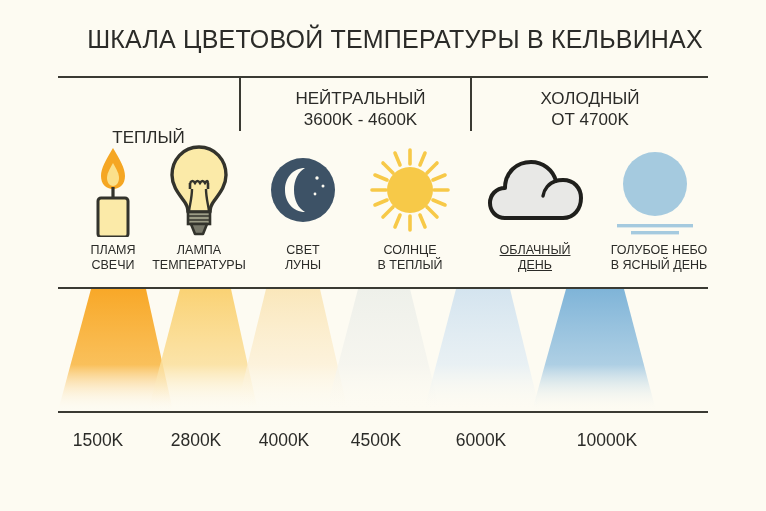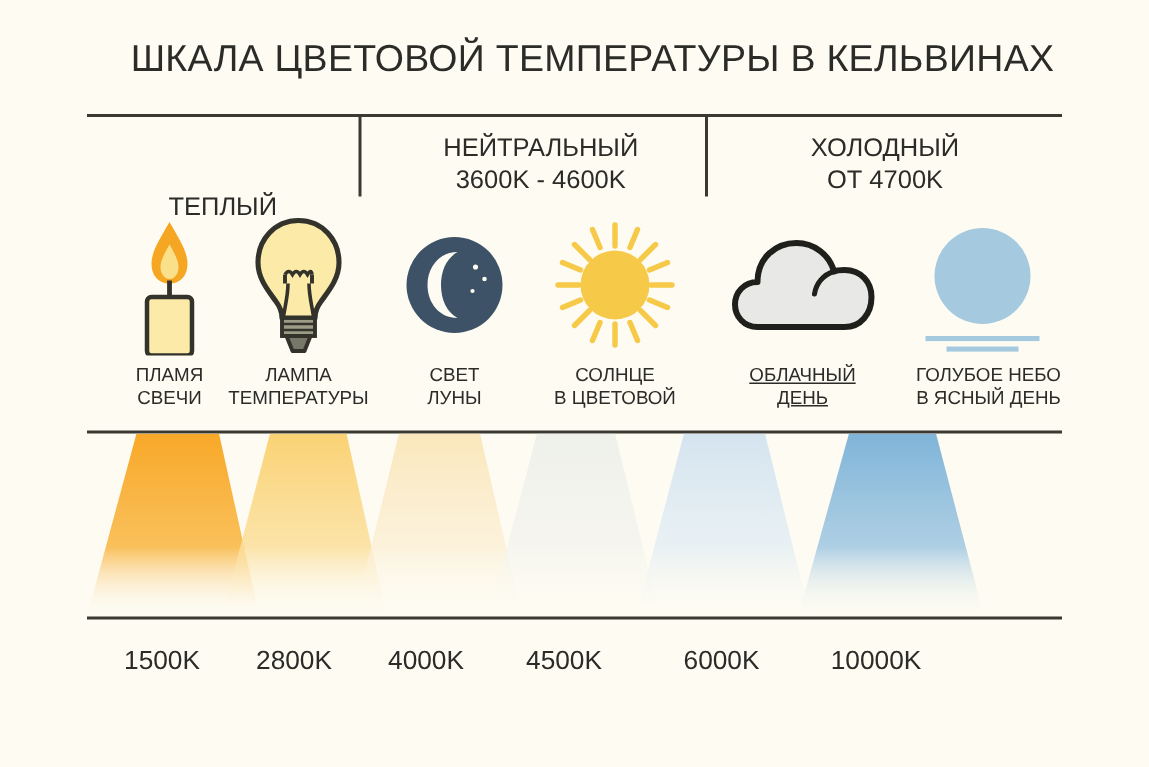--- a/index.html
+++ b/index.html
@@ -177,21 +177,21 @@
           <line x1="11" y1="63" x2="23" y2="58"></line>
           <line x1="69" y1="38" x2="81" y2="33"></line>
           <line x1="31" y1="85" x2="36" y2="73"></line>
           <line x1="56" y1="23" x2="61" y2="11"></line>
         </g>
         <circle cx="46" cy="48" r="23" fill="#f7c948"></circle>
       </svg>
     </div>
     <div class="lbl">
       <span>СОЛНЦЕ</span>
-      <span class="l2">В ЦВЕТОВОЙ</span>
+      <span class="l2">В ТЕПЛЫЙ</span>
     </div>
   </div>
 
   <div class="col" style="left:476px;width:118px;text-decoration:underline;">
     <div class="icon-wrap">
       <svg width="100" height="95" viewBox="0 0 100 95">
         <path d="M20 76 C11 76 5 69 5 61 C5 53 11 46 20 46 C20 30 32 20 46 20 C58 20 68 28 71 39 C73 38 76 38 78 38 C89 38 96 46 96 56 C96 67 89 76 78 76 Z" fill="#e8e8e6" stroke="#1f1f1c" stroke-width="4" stroke-linejoin="round"></path>
         <path d="M71 39 C64 41 59 47 58 54" fill="none" stroke="#1f1f1c" stroke-width="3.4" stroke-linecap="round"></path>
       </svg>
     </div>
@@ -255,20 +255,20 @@
       <polygon points="122,0 173,0 200,122 90,122" fill="url(#g1)"></polygon>
       <polygon points="208,0 262,0 290,122 178,122" fill="url(#g2)"></polygon>
       <polygon points="300,0 352,0 382,122 268,122" fill="url(#g3)"></polygon>
       <polygon points="398,0 452,0 482,122 366,122" fill="url(#g4)"></polygon>
       <polygon points="508,0 566,0 598,122 474,122" fill="url(#g5)"></polygon>
     </svg>
   </div>
 
   <div class="rule rule-band-bottom"></div>
 
-  <div class="kelvin" style="left:58px;width:100px;">1500K</div>
+  <div class="kelvin" style="left:48px;width:100px;">1500K</div>
   <div class="kelvin" style="left:146px;width:100px;">2800K</div>
   <div class="kelvin" style="left:234px;width:100px;">4000K</div>
   <div class="kelvin" style="left:326px;width:100px;">4500K</div>
   <div class="kelvin" style="left:426px;width:110px;">6000K</div>
-  <div class="kelvin" style="left:519px;width:130px;">10000K</div>
+  <div class="kelvin" style="left:542px;width:130px;">10000K</div>
 
 </div>
 
 </body></html>

